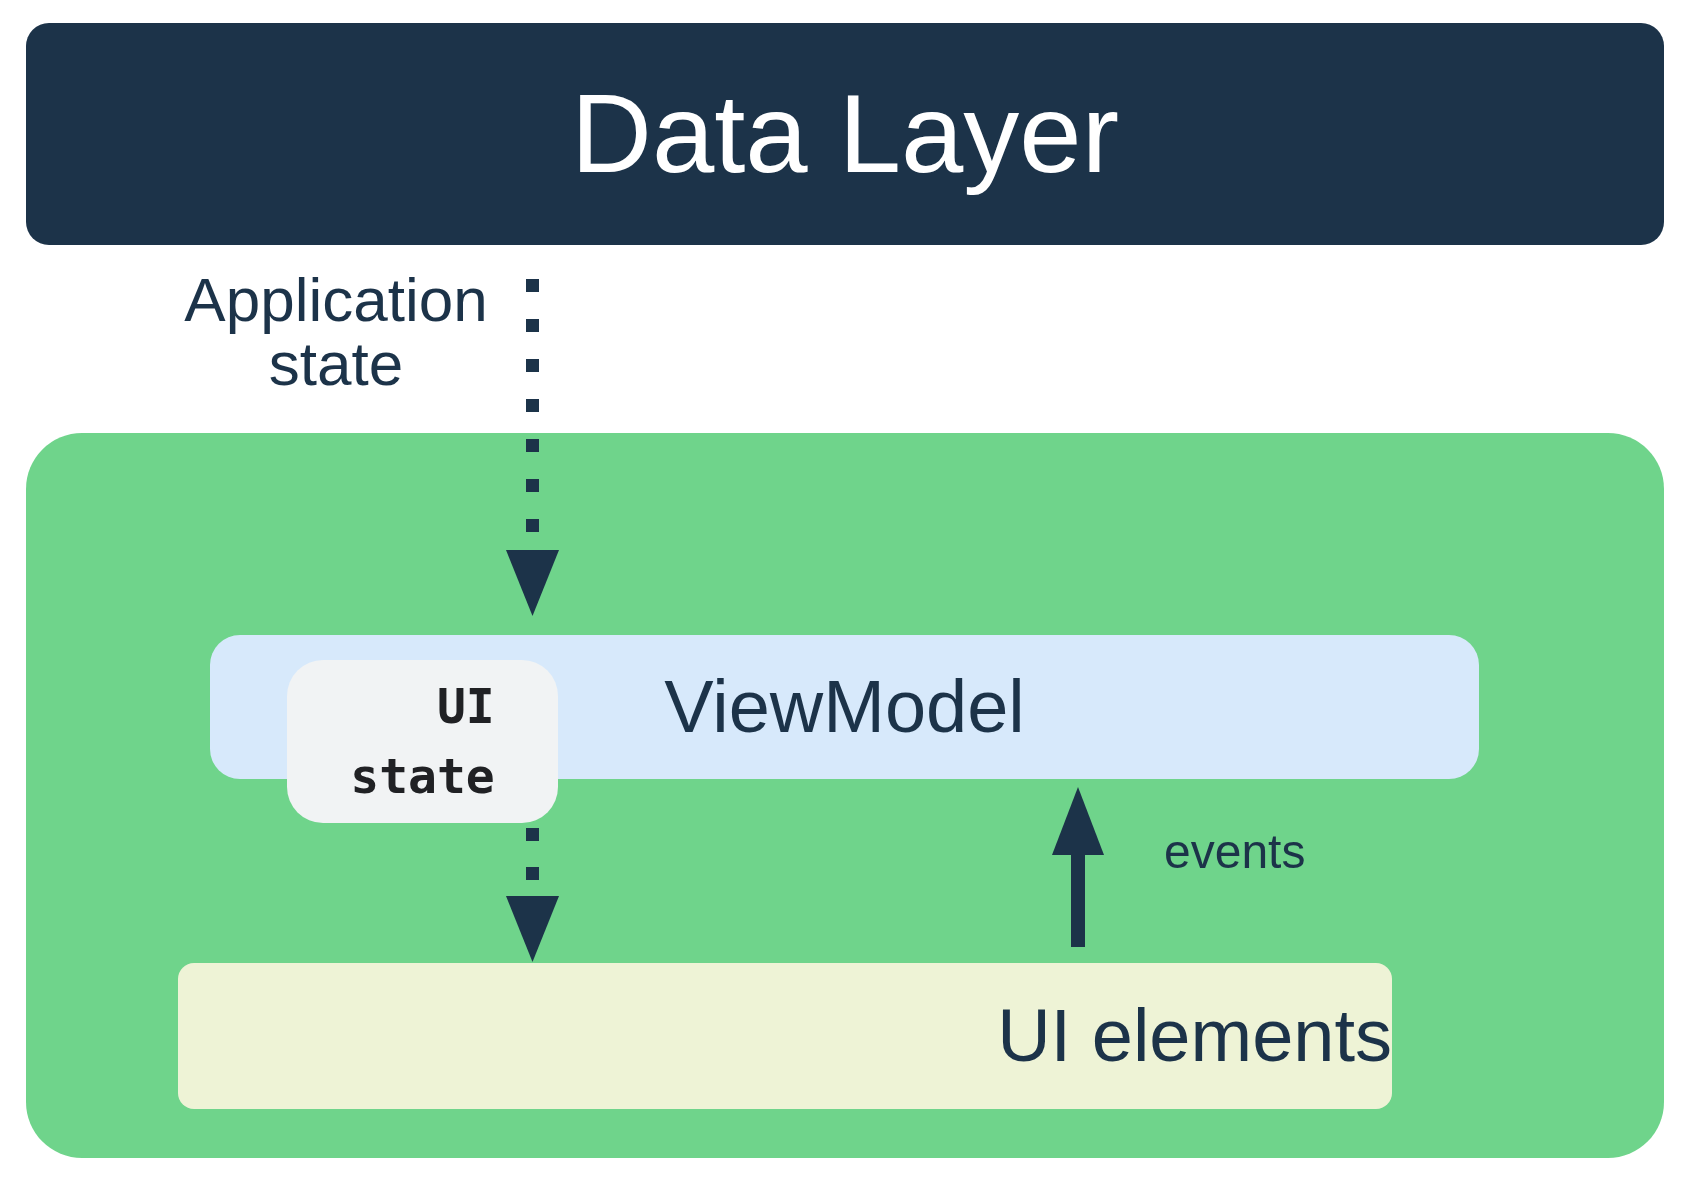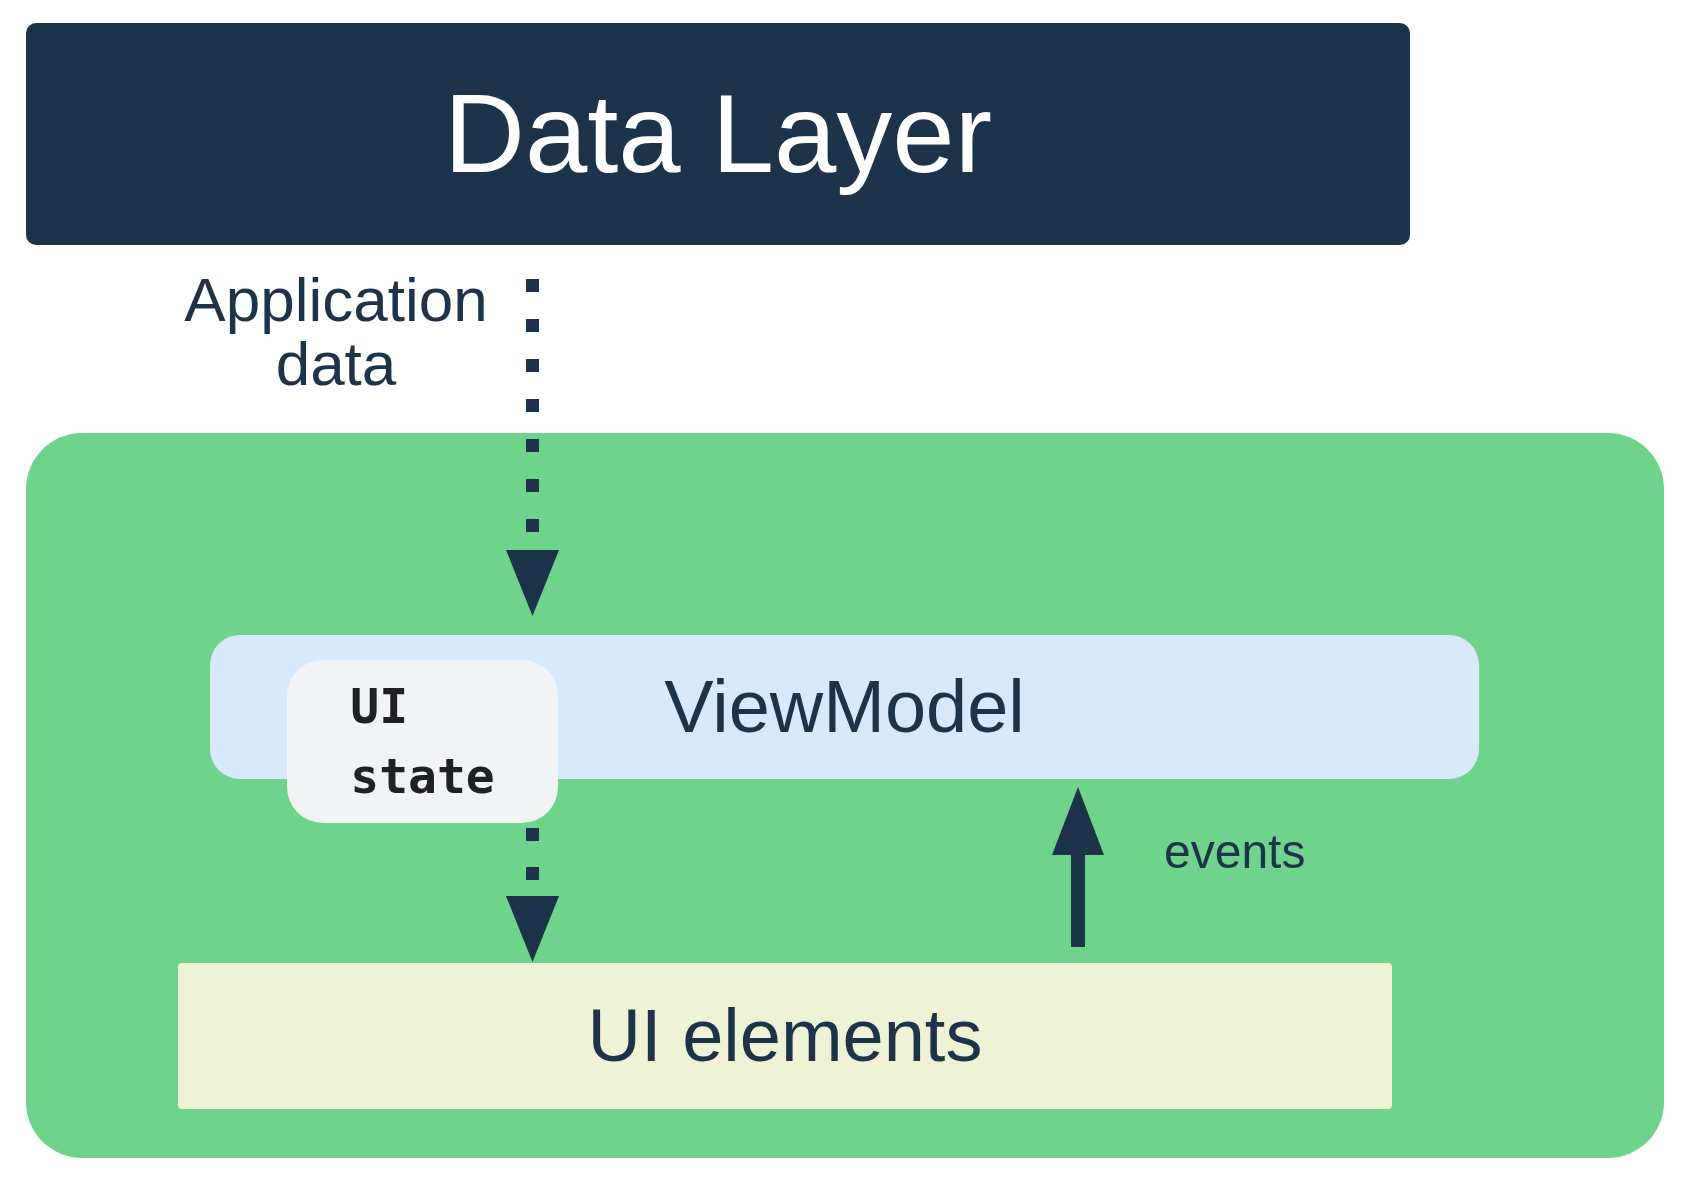--- a/index.html
+++ b/index.html
@@ -17,51 +17,51 @@
   .canvas{
     position:relative;
     width:1702px;
     height:1194px;
     background:var(--white);
     font-family:"Liberation Sans", sans-serif;
     overflow:hidden;
   }
   .box{position:absolute;display:flex;align-items:center;justify-content:center;}
   .data-layer{
-    left:26px; top:23px; width:1384px; height:222px;
-    background:var(--navy); border-radius:10px; z-index:1;
+    left:26px; top:23px; width:1638px; height:222px;
+    background:var(--navy); border-radius:23px; z-index:1;
   }
   .data-layer .label{color:var(--white); font-size:112px; line-height:1;}
   .ui-layer{
     left:26px; top:433px; width:1638px; height:725px;
     background:var(--green); border-radius:56px; z-index:1;
   }
   .ui-layer-label{
     position:absolute; top:480px; right:165px;
     color:var(--white); font-size:94px; line-height:1; z-index:2;
   }
   .viewmodel{
     left:210px; top:621px; width:1269px; height:144px;
     background:var(--blue); border-radius:30px; z-index:2;margin-top:14px;
   }
   .viewmodel .label{color:var(--navy); font-size:74px; line-height:1;}
   .ui-state{
     left:287px; top:660px; width:271px; height:163px;
     background:var(--gray); border-radius:36px; z-index:3;
-    text-align:left;
+    text-align:right;
   }
   .ui-state .label{
     color:var(--ink);
     font-family:"DejaVu Sans Mono","Liberation Mono",monospace;
     font-weight:bold; font-size:48px; line-height:1.44;
     white-space:pre-line;
   }
   .ui-elements{
     left:178px; top:963px; width:1214px; height:146px;
-    background:var(--cream); border-radius:4px; z-index:2;
+    background:var(--cream); border-radius:16px; z-index:2;justify-content:flex-end;
   }
   .ui-elements .label{color:var(--navy); font-size:74px; line-height:1;}
   .application-data{
     position:absolute; left:140px; top:268px; width:392px;
     text-align:center; color:var(--navy);
     font-size:62px; line-height:1.03; white-space:pre-line; z-index:2;
   }
   .events-label{
     position:absolute; left:1164px; top:828px;
     color:var(--navy); font-size:48px; line-height:1; z-index:3;
@@ -76,21 +76,21 @@
 </head>
 <body>
 
 <div class="canvas">
 
   <div class="box data-layer">
     <span class="label">Data Layer</span>
   </div>
 
   <div class="application-data">Application
-data</div>
+state</div>
 
   <div class="box ui-layer"></div>
 
 
   <div class="box viewmodel">
     <span class="label">ViewModel</span>
   </div>
 
   <div class="box ui-state">
     <span class="label">UI

